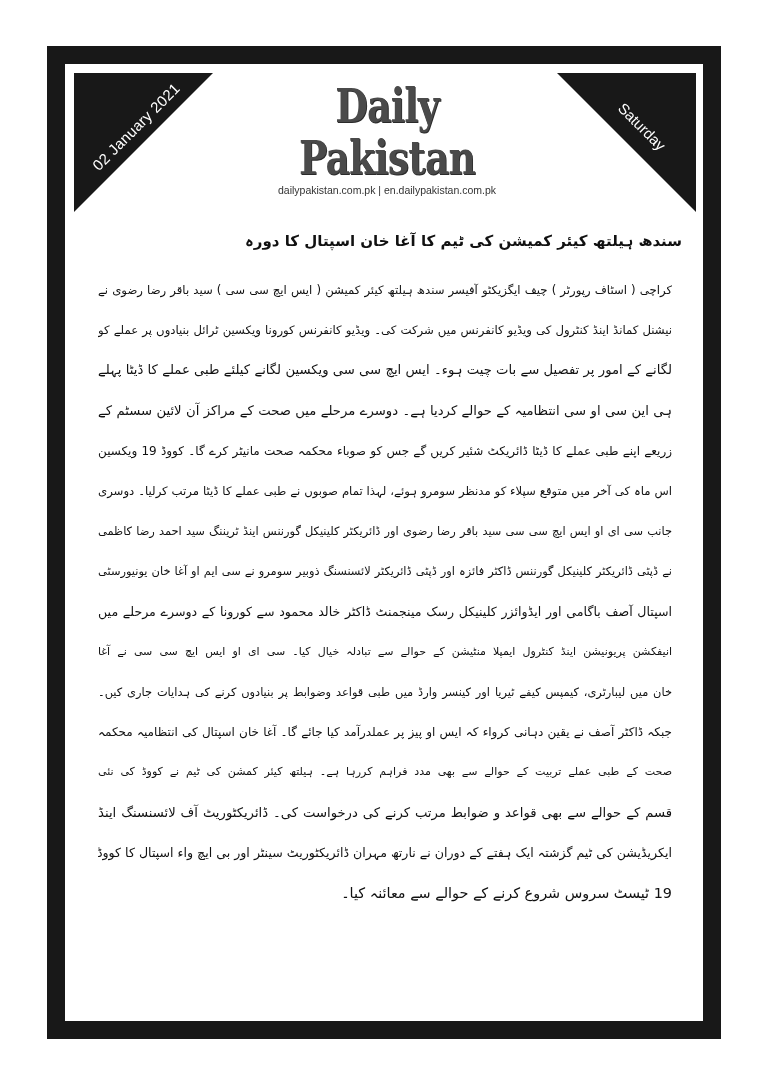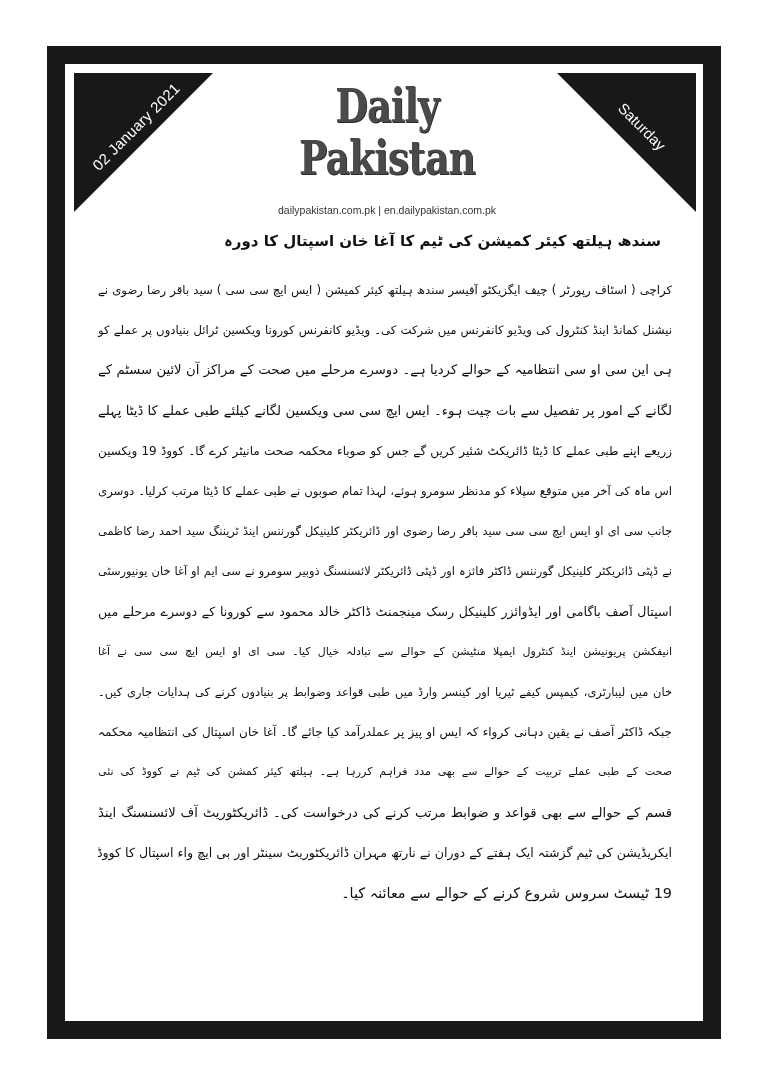--- a/index.html
+++ b/index.html
@@ -5,22 +5,22 @@
   html,body{margin:0;padding:0;background:#ffffff;}
   body{width:768px;height:1086px;position:relative;overflow:hidden;font-family:"DejaVu Sans",sans-serif;}
   .frame{position:absolute;left:47px;top:46px;width:674px;height:993px;background:#181818;}
   .paper{position:absolute;left:65px;top:64px;width:638px;height:957px;background:#ffffff;}
   .tri-left{position:absolute;left:74px;top:73px;width:0;height:0;border-top:139px solid #181818;border-right:139px solid transparent;}
   .tri-right{position:absolute;left:557px;top:73px;width:0;height:0;border-top:139px solid #181818;border-left:139px solid transparent;}
   .date-label{position:absolute;left:66px;top:118px;width:140px;text-align:center;color:#fff;font-family:"Liberation Sans",sans-serif;font-size:15px;transform:rotate(-45deg);transform-origin:center;white-space:nowrap;letter-spacing:0.3px;}
   .day-label{position:absolute;left:592px;top:118px;width:100px;text-align:center;color:#fff;font-family:"Liberation Sans",sans-serif;font-size:15px;transform:rotate(45deg);transform-origin:center;white-space:nowrap;}
   .masthead{position:absolute;left:232px;top:80px;width:310px;text-align:center;}
   .masthead-title{font-family:"DejaVu Serif",serif;font-weight:bold;font-size:46px;color:#4a4a4a;letter-spacing:-1px;line-height:52px;transform:scaleX(0.82);text-shadow:1px 1px 0 #2a2a2a;}
-  .masthead-urls{font-family:"Liberation Sans",sans-serif;font-size:10.5px;color:#333;margin-top:20px;}
-  .headline{position:absolute;right:107px;top:232px;direction:rtl;font-family:"DejaVu Sans",sans-serif;font-size:15px;font-weight:bold;color:#111;white-space:nowrap;}
+  .masthead-urls{font-family:"Liberation Sans",sans-serif;font-size:10.5px;color:#333;margin-top:0;}
+  .headline{position:absolute;right:86px;top:232px;direction:rtl;font-family:"DejaVu Sans",sans-serif;font-size:15px;font-weight:bold;color:#111;white-space:nowrap;}
   .body-text{position:absolute;left:98px;top:270px;width:574px;direction:rtl;text-align:justify;text-align-last:right;font-family:"DejaVu Sans",sans-serif;font-size:14.4px;line-height:40.2px;color:#111;}
   .body-line{display:block;white-space:nowrap;overflow:hidden;text-align:justify;text-align-last:justify;}
   .body-line.last{text-align-last:right;}
 </style>
 </head>
 <body>
 
 <div class="frame"></div>
 <div class="paper"></div>
 
@@ -33,22 +33,22 @@
 <div class="masthead">
   <div class="masthead-title">Daily Pakistan</div>
   <div class="masthead-urls">dailypakistan.com.pk  |  en.dailypakistan.com.pk</div>
 </div>
 
 <div class="headline">سندھ ہیلتھ کیئر کمیشن کی ٹیم کا آغا خان اسپتال کا دورہ</div>
 
 <div class="body-text">
   <span class="body-line" style="font-size: 11.7px;">کراچی ( اسٹاف رپورٹر ) چیف ایگزیکٹو آفیسر سندھ ہیلتھ کیئر کمیشن ( ایس ایچ سی سی ) سید باقر رضا رضوی نے</span>
   <span class="body-line" style="font-size: 11.7px;">نیشنل کمانڈ اینڈ کنٹرول کی ویڈیو کانفرنس میں شرکت کی۔ ویڈیو کانفرنس کورونا ویکسین ٹرائل بنیادوں پر عملے کو</span>
+  <span class="body-line" style="font-size: 13.2px;">لگانے کے امور پر تفصیل سے بات چیت ہوء۔ ایس ایچ سی سی ویکسین لگانے کیلئے طبی عملے کا ڈیٹا پہلے</span>
   <span class="body-line" style="font-size: 13.2px;">ہی این سی او سی انتظامیہ کے حوالے کردیا ہے۔ دوسرے مرحلے میں صحت کے مراکز آن لائین سسٹم کے</span>
-  <span class="body-line" style="font-size: 13.2px;">لگانے کے امور پر تفصیل سے بات چیت ہوء۔ ایس ایچ سی سی ویکسین لگانے کیلئے طبی عملے کا ڈیٹا پہلے</span>
   <span class="body-line" style="font-size: 12px;">زریعے اپنے طبی عملے کا ڈیٹا ڈائریکٹ شئیر کریں گے جس کو صوباء محکمہ صحت مانیٹر کرے گا۔ کووڈ 19 ویکسین</span>
   <span class="body-line" style="font-size: 11.7px;">اس ماہ کی آخر میں متوقع سپلاء کو مدنظر سومرو ہوئے، لہذا تمام صوبوں نے طبی عملے کا ڈیٹا مرتب کرلیا۔ دوسری</span>
   <span class="body-line" style="font-size: 11.4px;">جانب سی ای او ایس ایچ سی سی سید باقر رضا رضوی اور ڈائریکٹر کلینیکل گورننس اینڈ ٹریننگ سید احمد رضا کاظمی</span>
   <span class="body-line" style="font-size: 11.4px;">نے ڈپٹی ڈائریکٹر کلینیکل گورننس ڈاکٹر فائزہ اور ڈپٹی ڈائریکٹر لائسنسنگ ذوبیر سومرو نے سی ایم او آغا خان یونیورسٹی</span>
   <span class="body-line" style="font-size: 12.6px;">اسپتال آصف باگامی اور ایڈوائزر کلینیکل رسک مینجمنٹ ڈاکٹر خالد محمود سے کورونا کے دوسرے مرحلے میں</span>
   <span class="body-line" style="font-size: 11px;">انیفکشن پریونیشن اینڈ کنٹرول ایمپلا منٹیشن کے حوالے سے تبادلہ خیال کیا۔ سی ای او ایس ایچ سی سی نے آغا</span>
   <span class="body-line" style="font-size: 11.4px;">خان میں لیبارٹری، کیمپس کیفے ٹیریا اور کینسر وارڈ میں طبی قواعد وضوابط پر بنیادوں کرنے کی ہدایات جاری کیں۔</span>
   <span class="body-line" style="font-size: 12px;">جبکہ ڈاکٹر آصف نے یقین دہانی کرواء کہ ایس او پیز پر عملدرآمد کیا جائے گا۔ آغا خان اسپتال کی انتظامیہ محکمہ</span>
   <span class="body-line" style="font-size: 11px;">صحت کے طبی عملے تربیت کے حوالے سے بھی مدد فراہم کررہا ہے۔ ہیلتھ کیئر کمشن کی ٹیم نے کووڈ کی نئی</span>
   <span class="body-line" style="font-size: 13.2px;">قسم کے حوالے سے بھی قواعد و ضوابط مرتب کرنے کی درخواست کی۔ ڈائریکٹوریٹ آف لائسنسنگ اینڈ</span>

